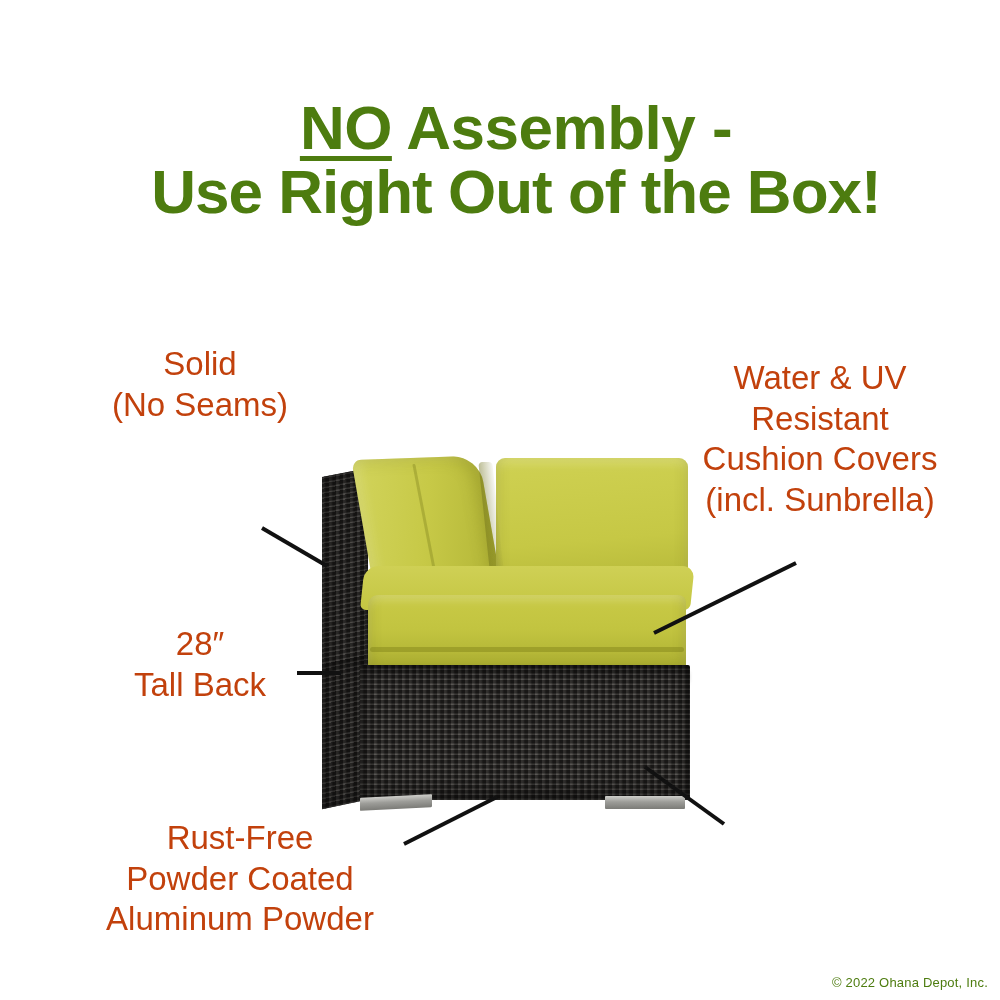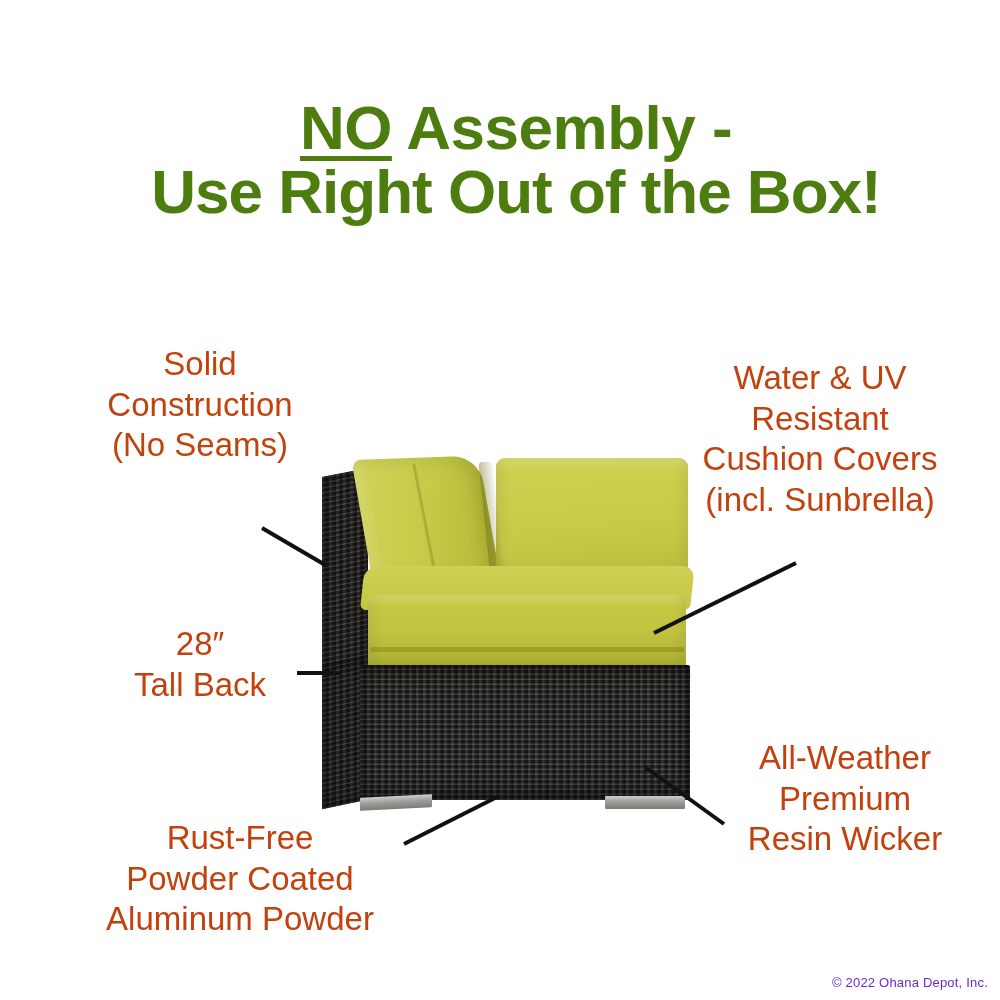--- a/index.html
+++ b/index.html
@@ -78,21 +78,21 @@
     height: 1000px;
     pointer-events: none;
   }
 
   
   #copyright {
     position: absolute;
     right: 12px;
     bottom: 10px;
     font-size: 13px;
-    color: #6d28d9;
+    color: #4d7c0f;
     font-family: "Liberation Sans", sans-serif;
     letter-spacing: 0.2px;
   }
 
   
   #product {
     position: absolute;
     left: 300px;
     top: 440px;
     width: 400px;
@@ -272,21 +272,20 @@
   <svg id="leaders" viewBox="0 0 1000 1000">
     <line x1="262" y1="528" x2="327" y2="566" stroke="#111111" stroke-width="4"></line>
     <line x1="297" y1="673" x2="341" y2="673" stroke="#111111" stroke-width="4"></line>
     <line x1="796" y1="563" x2="654" y2="633" stroke="#111111" stroke-width="4"></line>
     <line x1="645" y1="767" x2="724" y2="824" stroke="#111111" stroke-width="4"></line>
     <line x1="497" y1="797" x2="404" y2="844" stroke="#111111" stroke-width="4"></line>
   </svg>
 
   <div class="callout" id="callout-solid-construction">
     <span class="cl">Solid</span>
-    <span class="cl">Construction</span>
     <span class="cl">(No Seams)</span>
   </div>
 
   <div class="callout" id="callout-water-uv">
     <span class="cl">Water &amp; UV</span>
     <span class="cl">Resistant</span>
     <span class="cl">Cushion Covers</span>
     <span class="cl">(incl. Sunbrella)</span>
   </div>
 
@@ -294,21 +293,16 @@
     <span class="cl">28″</span>
     <span class="cl">Tall Back</span>
   </div>
 
   <div class="callout" id="callout-aluminum-frame">
     <span class="cl">Rust-Free</span>
     <span class="cl">Powder Coated</span>
     <span class="cl">Aluminum Powder</span>
   </div>
 
-  <div class="callout" id="callout-resin-wicker">
-    <span class="cl">All-Weather</span>
-    <span class="cl">Premium</span>
-    <span class="cl">Resin Wicker</span>
-  </div>
 
   <div id="copyright">© 2022 Ohana Depot, Inc.</div>
 
 </div>
 
 </body></html>

